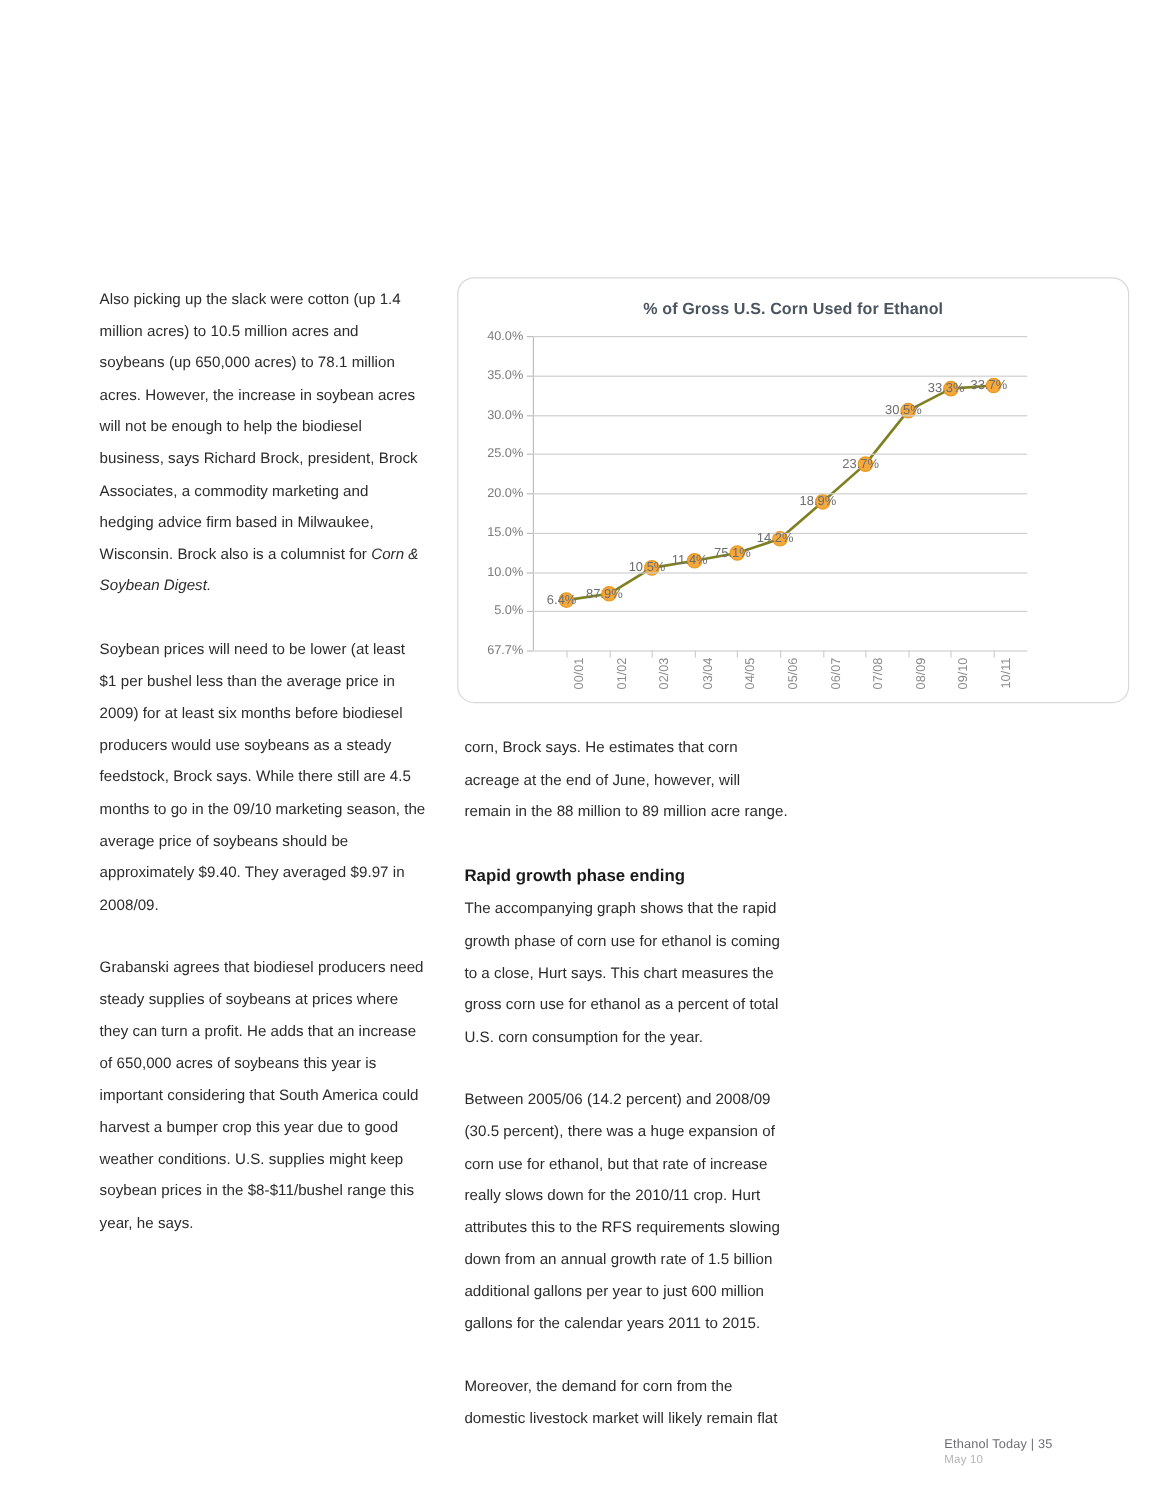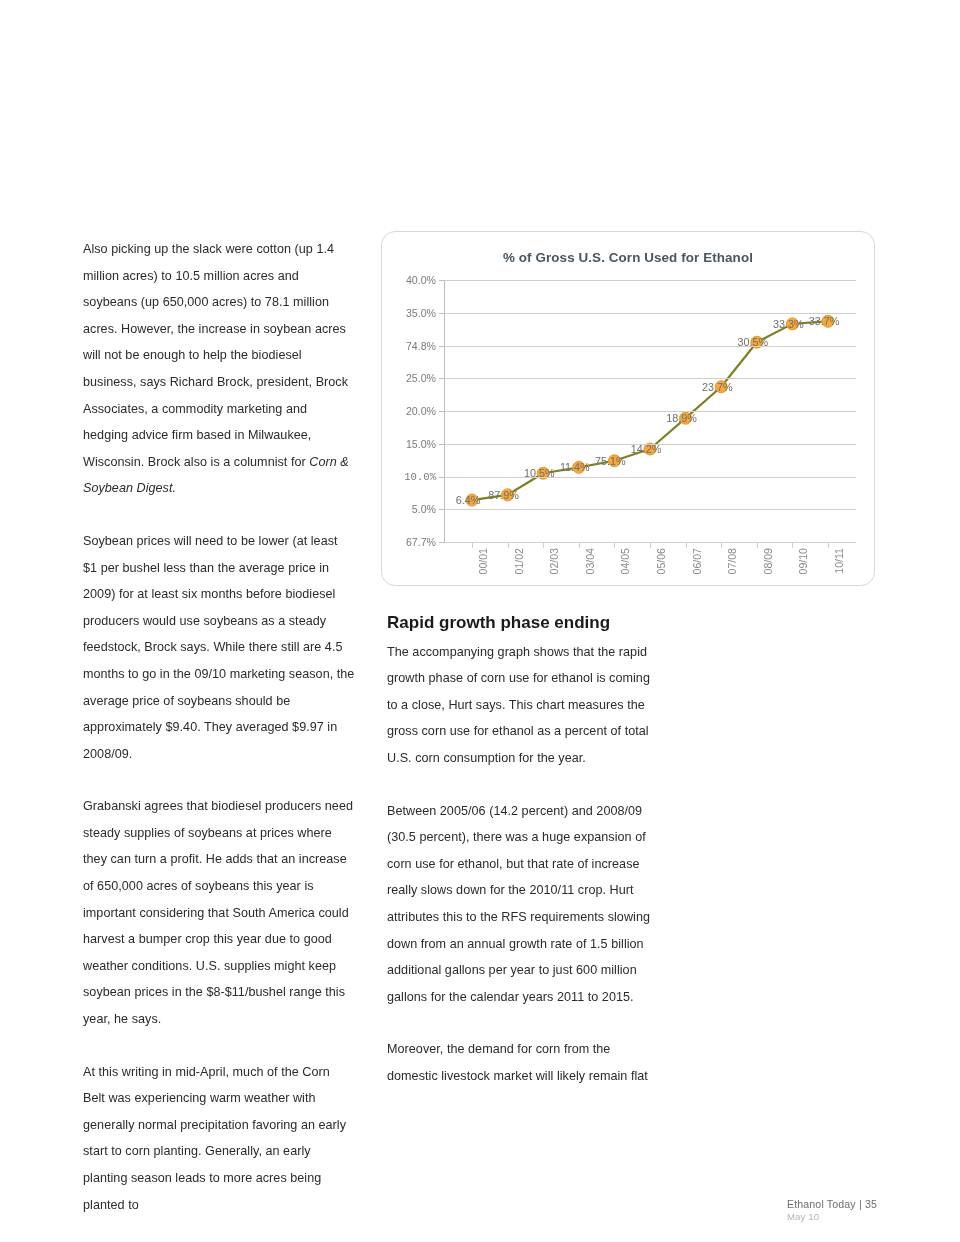--- a/index.html
+++ b/index.html
@@ -34,33 +34,33 @@
   #col-right { left: 387px; top: 610px; }
 
   .para {
     margin: 0 0 26px 0;
     text-align: left;
   }
   .para:last-child { margin-bottom: 0; }
 
   .subhead {
     margin: 0 0 2px 0;
-    font-size: 17px;
+    font-size: 14px;
     font-weight: bold;
     color: #1a1a1a;
     letter-spacing: 0.01px;
   }
   .it { font-style: italic; }
 
   
   #chart-panel {
     position: absolute;
     left: 381px;
     top: 231px;
-    width: 494px;
+    width: 560px;
     height: 355px;
     border: 1px solid #d9d9d9;
     border-radius: 14px;
     background: #ffffff;
     box-sizing: border-box;
   }
   #chart-title {
     position: absolute;
     left: 0;
     right: 0;
@@ -181,35 +181,34 @@
 </style>
 </head>
 <body>
 
 <div id="page">
 
   <div class="col" id="col-left">
       <p class="para"><span>Also picking up the slack were cotton (up 1.4 million acres) to 10.5 million acres and soybeans (up 650,000 acres) to 78.1 million acres. However, the increase in soybean acres will not be enough to help the biodiesel business, says Richard Brock, president, Brock Associates, a commodity marketing and hedging advice firm based in Milwaukee, Wisconsin. Brock also is a columnist for </span><span class="it">Corn &amp; Soybean Digest.</span></p>
       <p class="para"><span>Soybean prices will need to be lower (at least $1 per bushel less than the average price in 2009) for at least six months before biodiesel producers would use soybeans as a steady feedstock, Brock says. While there still are 4.5 months to go in the 09/10 marketing season, the average price of soybeans should be approximately $9.40. They averaged $9.97 in 2008/09.</span></p>
       <p class="para"><span>Grabanski agrees that biodiesel producers need steady supplies of soybeans at prices where they can turn a profit. He adds that an increase of 650,000 acres of soybeans this year is important considering that South America could harvest a bumper crop this year due to good weather conditions. U.S. supplies might keep soybean prices in the $8-$11/bushel range this year, he says.</span></p>
-      <p class="para"><span>At this writing in mid-April, much of the Corn Belt was experiencing warm weather with generally normal precipitation favoring an early start to corn planting. Generally, an early planting season leads to more acres being planted to</span></p>
     </div>
 
   <div id="chart-panel">
     <div id="chart-title">% of Gross U.S. Corn Used for Ethanol</div>
 
     <div id="plot-wrap">
       <div id="y-axis-labels">
           <div class="ytick" style="top: 262px;">67.7%</div>
           <div class="ytick" style="top: 229.25px;">5.0%</div>
-          <div class="ytick" style="top: 196.5px; font-family: Liberation Mono, monospace;">10.0%</div>
+          <div class="ytick" style="top: 196.5px;">10.0%</div>
           <div class="ytick" style="top: 163.75px;">15.0%</div>
           <div class="ytick" style="top: 131px;">20.0%</div>
           <div class="ytick" style="top: 98.25px;">25.0%</div>
-          <div class="ytick" style="top: 65.5px;">74.8%</div>
+          <div class="ytick" style="top: 65.5px;">30.0%</div>
           <div class="ytick" style="top: 32.75px;">35.0%</div>
           <div class="ytick" style="top: 0px;">40.0%</div>
         </div>
       <div id="plot-area">
         <div id="y-axis-line"></div>
         <svg id="series-svg" preserveAspectRatio="none" viewBox="0 0 412 262">
             <polyline points="28,220.07999999999998 63.6,214.84 99.2,193.225 134.8,187.32999999999998 170.4,180.78 206,168.99 241.60000000000002,138.205 277.20000000000005,106.76499999999999 312.8,62.22500000000002 348.40000000000003,43.88500000000002 384,41.264999999999986" fill="none" stroke="#7f8021" stroke-width="2.2" stroke-linejoin="round" stroke-linecap="round"></polyline>
             <circle cx="28" cy="220.07999999999998" r="6" fill="#f5a83c" stroke="#e8991f" stroke-width="1"></circle>
             <circle cx="63.6" cy="214.84" r="6" fill="#f5a83c" stroke="#e8991f" stroke-width="1"></circle>
             <circle cx="99.2" cy="193.225" r="6" fill="#f5a83c" stroke="#e8991f" stroke-width="1"></circle>
@@ -273,20 +272,21 @@
           <div class="xtick" style="left: 246.6px;">06/07</div>
           <div class="xtick" style="left: 282.2px;">07/08</div>
           <div class="xtick" style="left: 317.8px;">08/09</div>
           <div class="xtick" style="left: 353.4px;">09/10</div>
           <div class="xtick" style="left: 389px;">10/11</div>
         </div>
     </div>
   </div>
 
   <div class="col" id="col-right">
+      <p class="para"><span>corn, Brock says. He estimates that corn acreage at the end of June, however, will remain in the 88 million to 89 million acre range.</span></p>
       <p class="subhead">Rapid growth phase ending</p>
       <p class="para"><span>The accompanying graph shows that the rapid growth phase of corn use for ethanol is coming to a close, Hurt says. This chart measures the gross corn use for ethanol as a percent of total U.S. corn consumption for the year.</span></p>
       <p class="para"><span>Between 2005/06 (14.2 percent) and 2008/09 (30.5 percent), there was a huge expansion of corn use for ethanol, but that rate of increase really slows down for the 2010/11 crop. Hurt attributes this to the RFS requirements slowing down from an annual growth rate of 1.5 billion additional gallons per year to just 600 million gallons for the calendar years 2011 to 2015.</span></p>
       <p class="para"><span>Moreover, the demand for corn from the domestic livestock market will likely remain flat</span></p>
     </div>
 
   <div id="footer">
     <div id="footer-main">Ethanol Today  |  35</div>
     <div id="footer-sub">May 10</div>
   </div>

